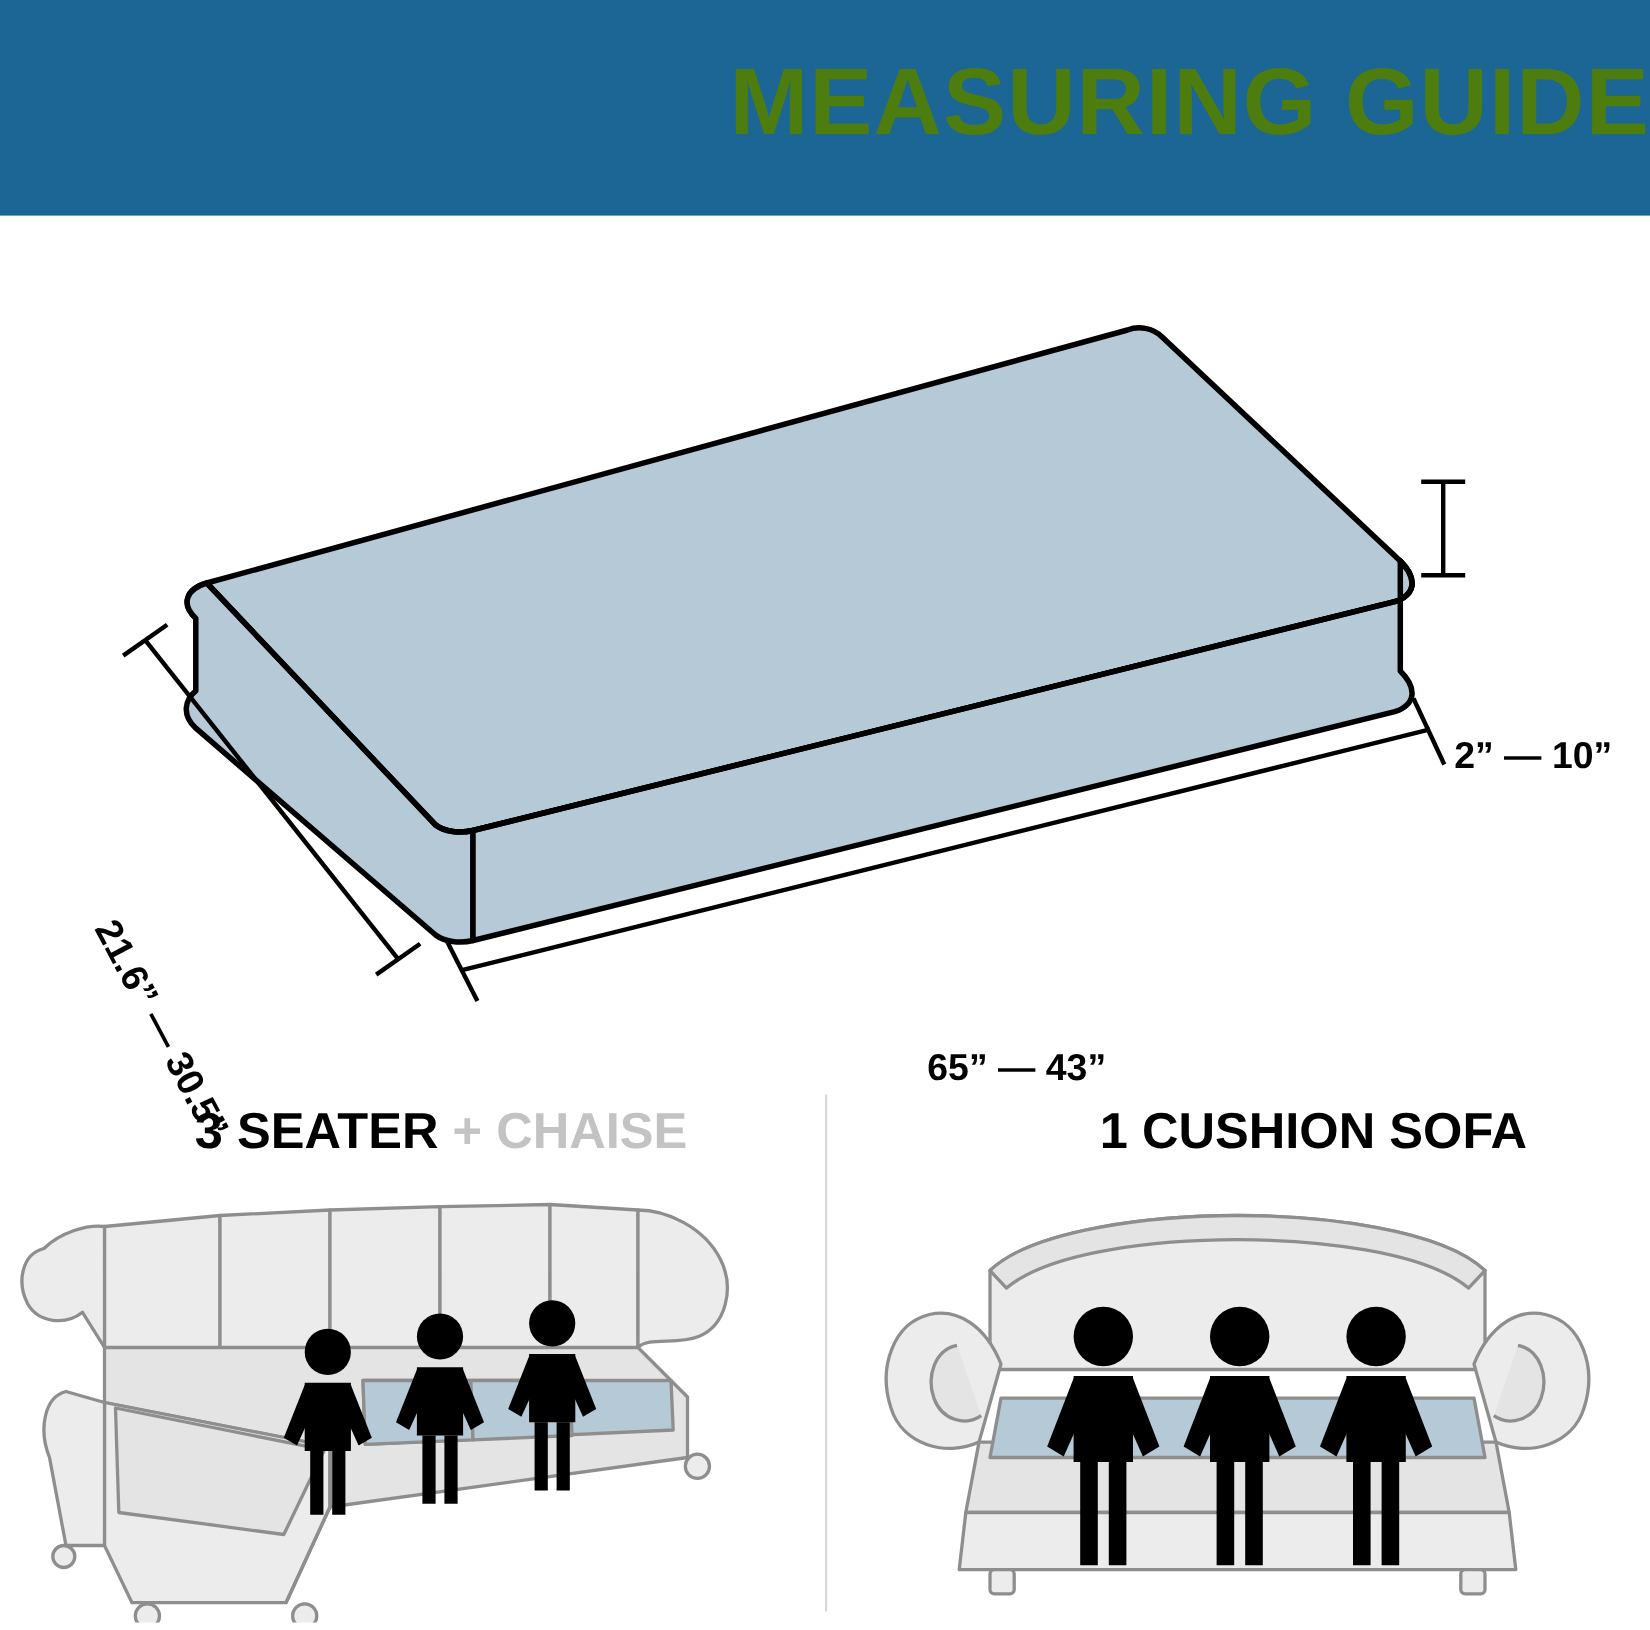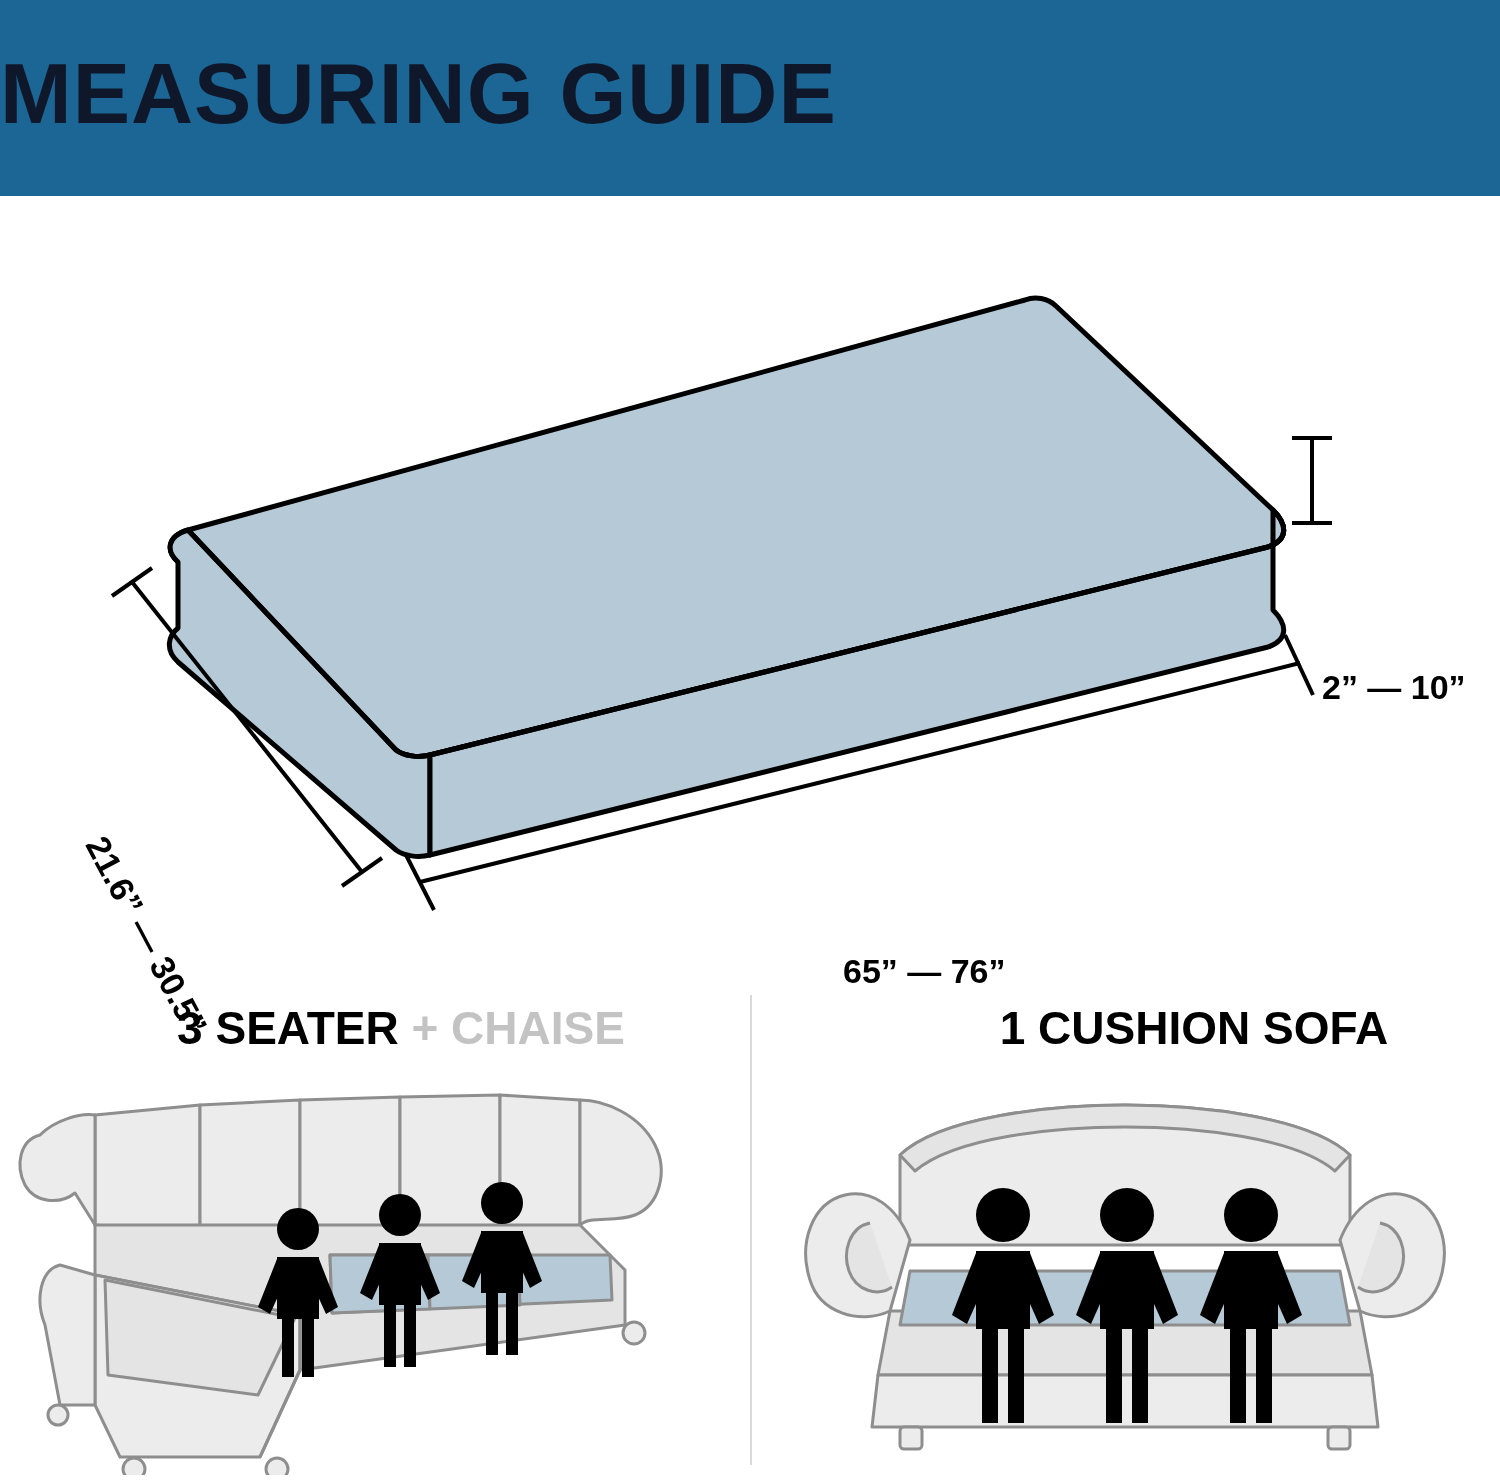--- a/index.html
+++ b/index.html
@@ -25,22 +25,22 @@
     top: 0;
     width: 1500px;
     height: 196px;
     background: #1b6695;
   }
   .header-title {
     position: absolute;
     left: 0;
     top: 44px;
     width: 1500px;
-    text-align: left;
-    color: #0f172a;
+    text-align: right;
+    color: #4d7c0f;
     font-size: 86px;
     font-weight: bold;
     letter-spacing: 1px;
     font-family: "Liberation Sans", sans-serif;
   }
   
   .cushion-area {
     position: absolute;
     left: 0;
     top: 210px;
@@ -154,21 +154,21 @@
       </g>
 
       <g stroke="#000000" stroke-width="4" fill="none">
         <line x1="132" y1="372" x2="362" y2="662"></line>
         <line x1="112" y1="386" x2="152" y2="358"></line>
         <line x1="342" y1="676" x2="382" y2="648"></line>
       </g>
     </svg>
 
     <div class="dim-label dim-height">2” — 10”</div>
-    <div class="dim-label dim-length">65” — 76”</div>
+    <div class="dim-label dim-length">65” — 43”</div>
     <div class="dim-label dim-depth">21.6” — 30.5”</div>
   </div>
 
   <div class="bottom">
 
     <div class="panel panel-left">
       <div class="panel-title"><span>3 SEATER</span> <span class="muted">+</span> <span class="muted">CHAISE</span></div>
 
       <div class="panel-figure">
         <svg width="750" height="400" viewBox="0 0 750 400">

